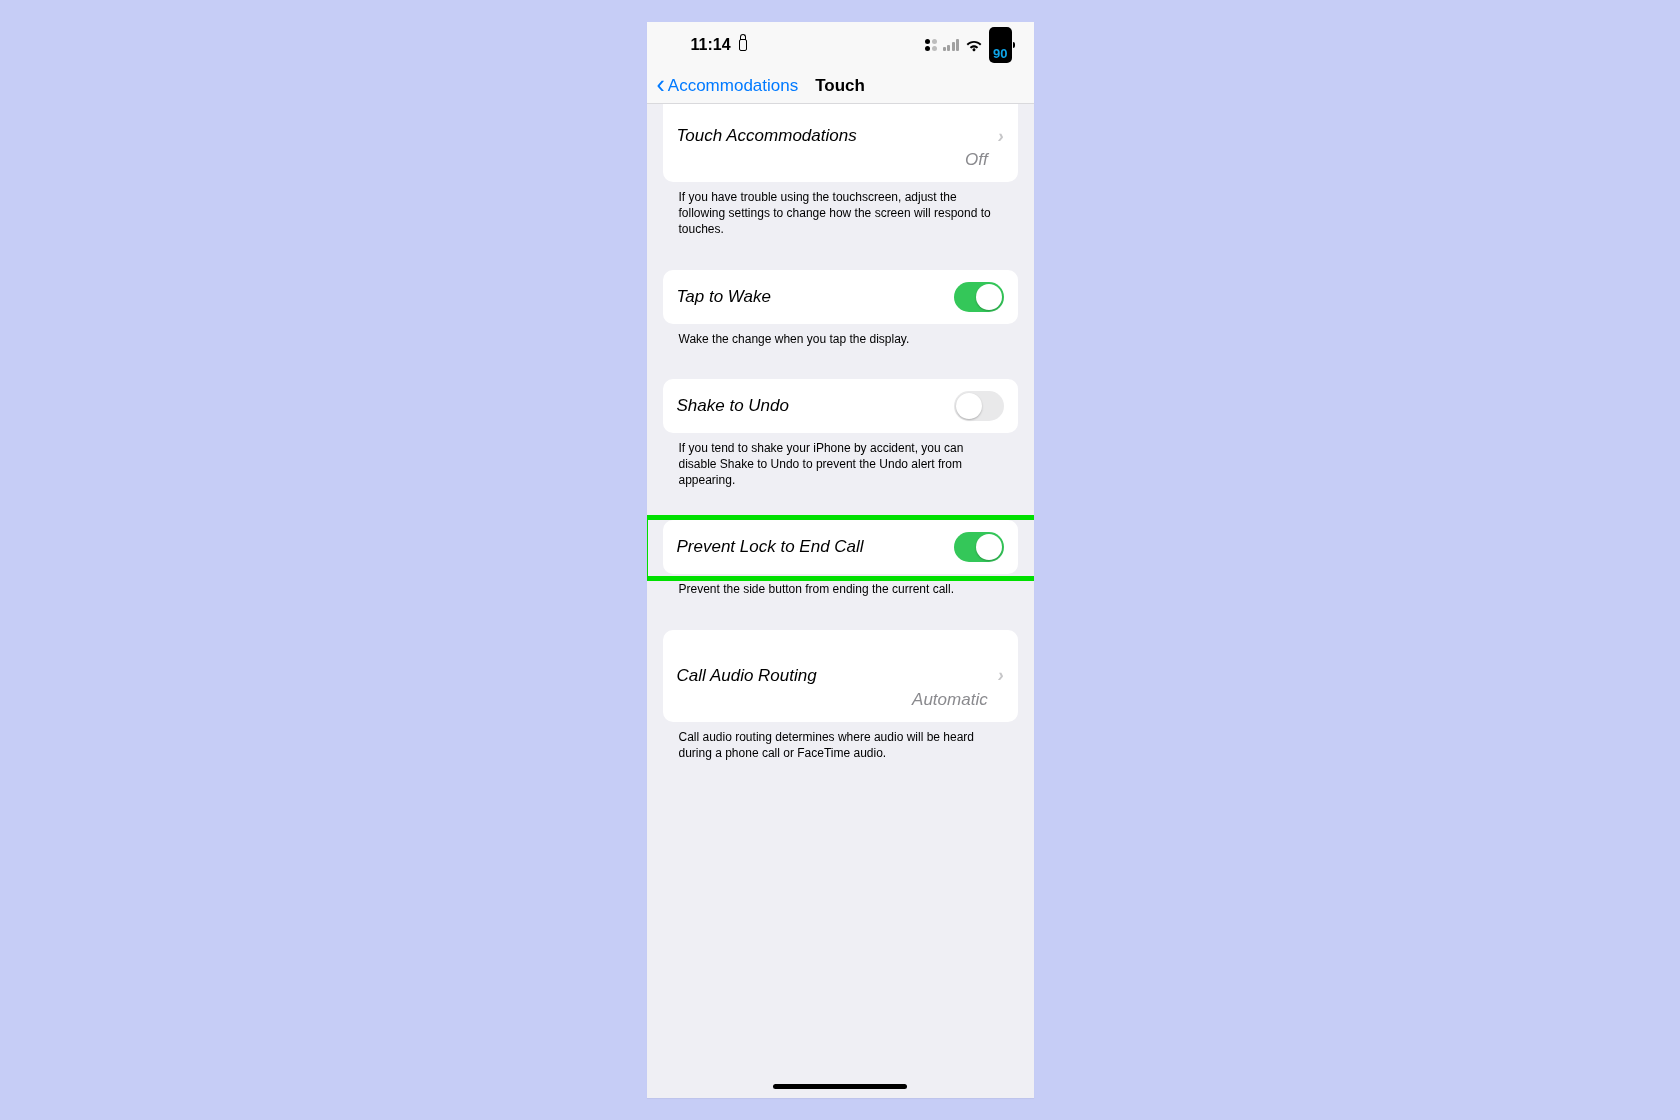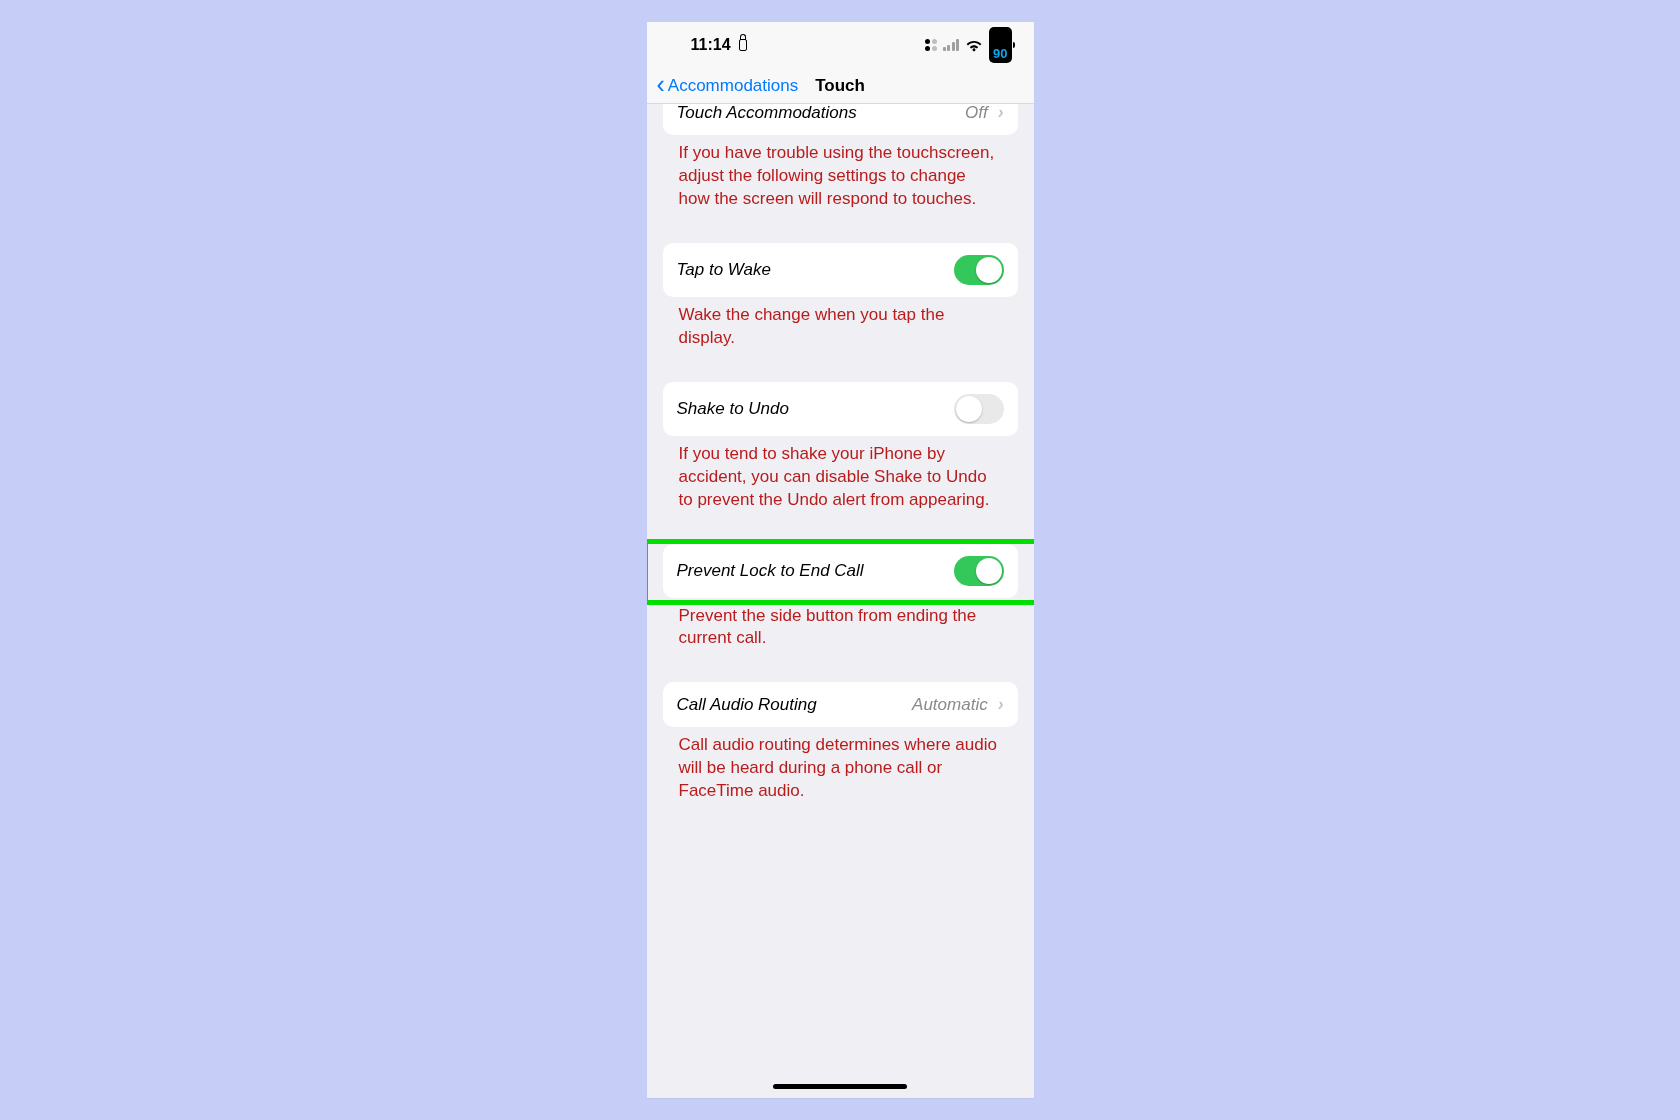--- a/index.html
+++ b/index.html
@@ -76,24 +76,24 @@
   
   .content{ padding: 0 16px 0 16px; overflow:hidden; margin-top:-14px;}
   .group{ margin-top:32px;}
   .group:first-child{ margin-top:0;}
   .cell{
     background:#fff; border-radius:10px; padding:12px 14px;
     display:flex; align-items:center; min-height:45px;font-style:italic;
   }
   .cell-title{ font-size:17px; color:#000; flex:0 1 auto;}
   .cell-spacer{ flex:1;}
-  .cell-value{ font-size:17px; color:#8a8a8e; margin-right:4px;}
+  .cell-value{ font-size:17px; color:#8a8a8e; margin-right:4px;margin-top:48px;}
   .chevron{ color:#c6c6c8; font-size:17.5px; font-weight:600; margin-left:6px;}
   .footer{
-    font-size:17px; color:#b91c1c; line-height:1.35;
+    font-size:12px; color:#000000; line-height:1.35;
     padding: 7px 16px 0 16px;
   }
   
   .toggle{
     width:50px; height:30px; border-radius:15px; position:relative;
     flex-shrink:0;
   }
   .toggle .knob{
     position:absolute; width:26px; height:26px; background:#fff; border-radius:50%;
     top:2px; box-shadow:0 1px 2px rgba(0,0,0,0.25);

